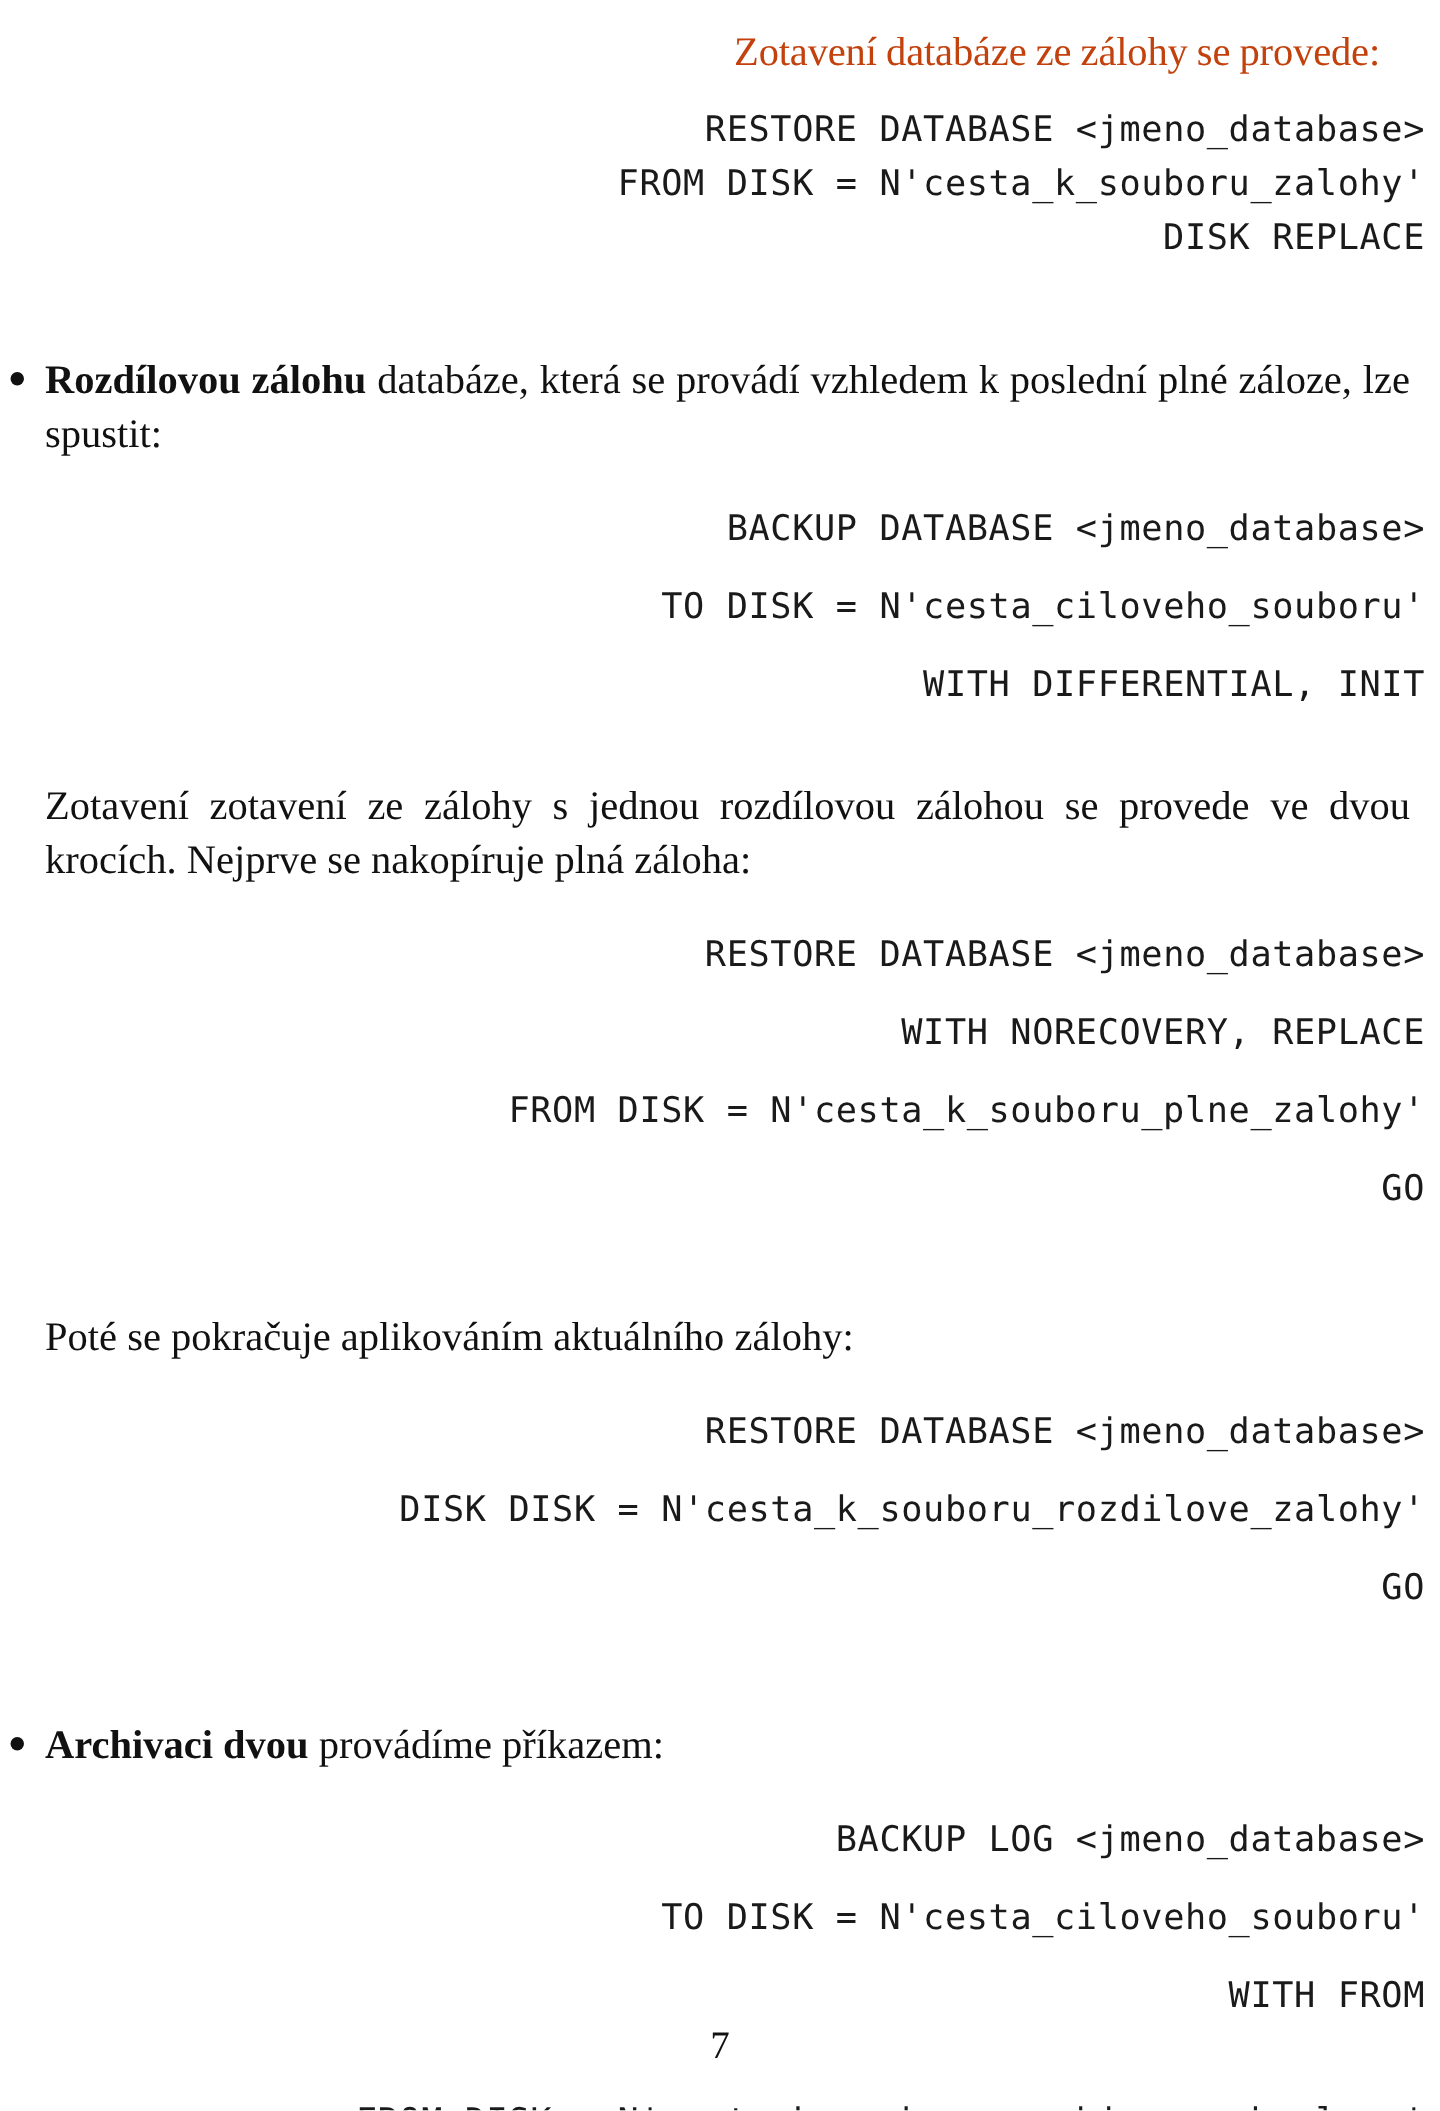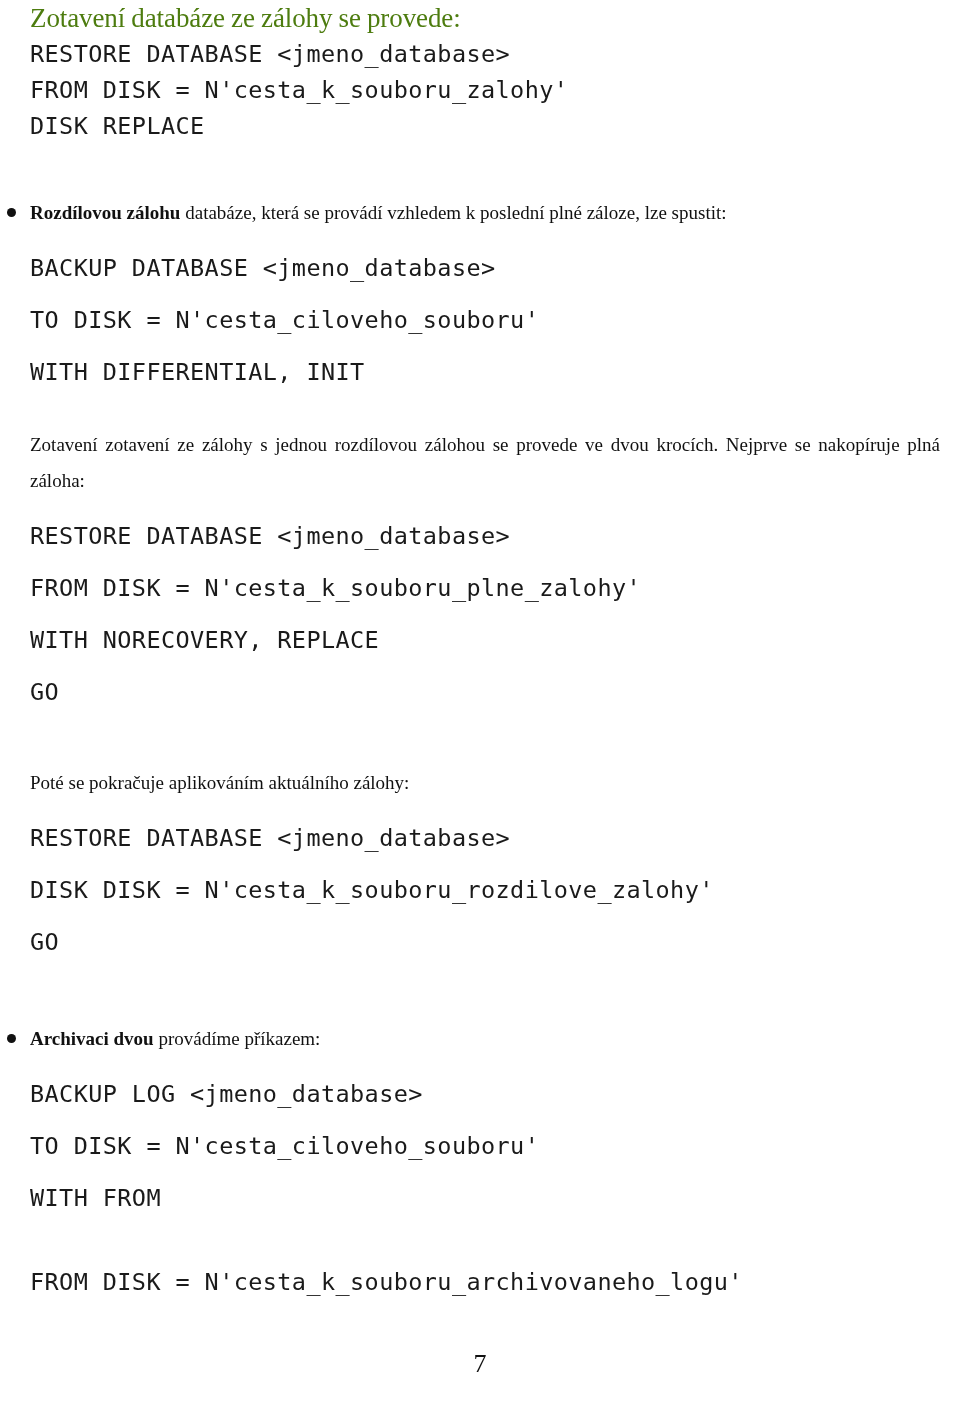--- a/index.html
+++ b/index.html
@@ -23,55 +23,56 @@
     top: 0;
     width: 960px;
     padding: 0;
   }
 
   
   .prose {
     font-family: "Liberation Serif", "DejaVu Serif", serif;
     font-size: 27px;
     line-height: 36px;
-    color: #4d7c0f;
-    margin: 0;
+    color: #c2410c;
+    margin: 16px;
     padding: 0 24px 0 30px;
-    text-align: left;
+    text-align: right;
     letter-spacing: -0.1px;
     word-spacing: -0.5px;
   }
   .code {
     font-family: "DejaVu Sans Mono", "Liberation Mono", monospace;
     font-size: 23.5px;
     line-height: 36px;
     color: #1a1a1a;
     margin: 0;
     padding: 0 10px 0 30px;
     white-space: pre;
     letter-spacing: 0.4px;
+    text-align: right;
   }
 
   
   .bullet-item {
     position: relative;
     padding-left: 30px;
   }
   .bullet-item .dot {
     position: absolute;
     left: 7px;
     top: 13px;
     width: 9px;
     height: 9px;
     border-radius: 50%;
     background: #111111;
   }
   .bullet-item .bullet-text {
     font-family: "Liberation Serif", "DejaVu Serif", serif;
-    font-size: 19px;
+    font-size: 27px;
     line-height: 36px;
     color: #111111;
     padding-right: 20px;
     text-align: justify;
     text-align-last: left;
   }
   .bullet-item .code {
     padding-left: 0;
     margin-top: 16px;
   }
@@ -113,22 +114,22 @@
       <span class="dot"></span>
       <p class="bullet-text"><span class="strong">Rozdílovou zálohu</span><span> databáze, která se provádí vzhledem k poslední plné záloze, lze spustit:</span></p>
       <pre class="code">BACKUP DATABASE &lt;jmeno_database&gt;</pre>
       <pre class="code">TO DISK = N'cesta_ciloveho_souboru'</pre>
       <pre class="code">WITH DIFFERENTIAL, INIT</pre>
 
       <div class="gap-sm"></div>
 
       <p class="bullet-text">Zotavení zotavení ze zálohy s jednou rozdílovou zálohou se provede ve dvou krocích. Nejprve se nakopíruje plná záloha:</p>
       <pre class="code">RESTORE DATABASE &lt;jmeno_database&gt;</pre>
+      <pre class="code">WITH NORECOVERY, REPLACE</pre>
       <pre class="code">FROM DISK = N'cesta_k_souboru_plne_zalohy'</pre>
-      <pre class="code">WITH NORECOVERY, REPLACE</pre>
       <pre class="code">GO</pre>
 
       <div class="gap-lg"></div>
 
       <p class="bullet-text">Poté se pokračuje aplikováním aktuálního zálohy:</p>
       <pre class="code">RESTORE DATABASE &lt;jmeno_database&gt;</pre>
       <pre class="code">DISK DISK = N'cesta_k_souboru_rozdilove_zalohy'</pre>
       <pre class="code">GO</pre>
     </div>
 

